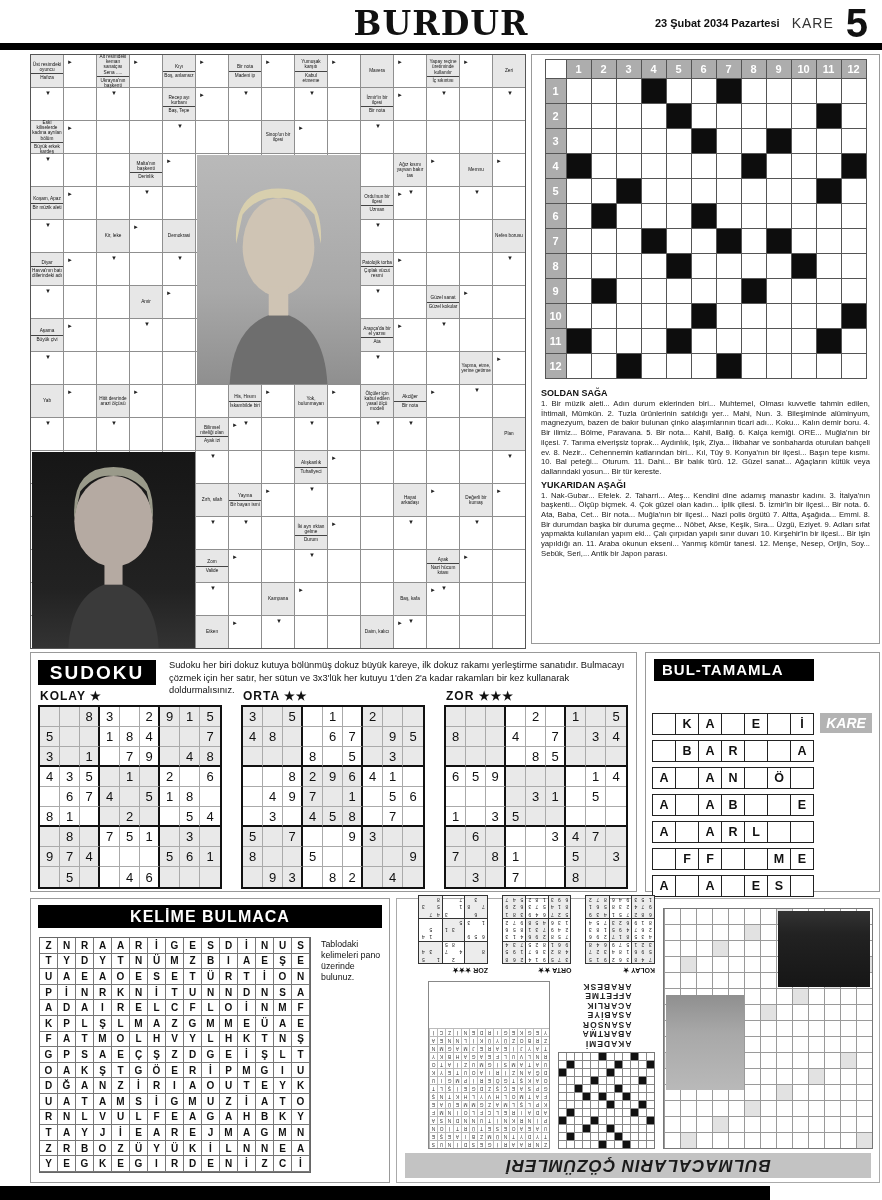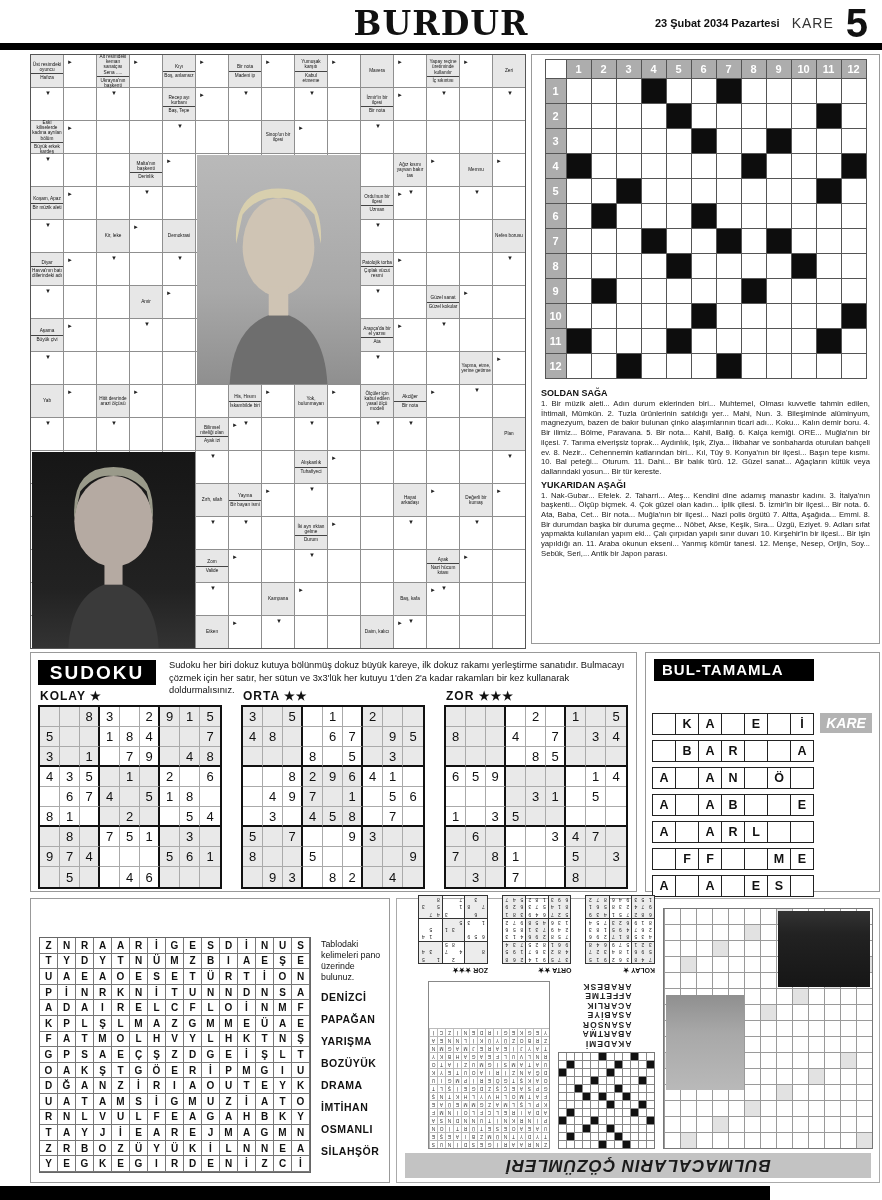--- a/index.html
+++ b/index.html
@@ -1117,20 +1117,21 @@
             <div class="bt-cell"></div>
           </div>
         </div>
       <div class="pano">
         <div class="pano-hdr">KARE</div>
       </div>
     </div>
   </div>
 
   <div class="kelime">
+    <div class="ttlbar">KELİME BULMACA</div>
     <div class="wgrid" id="wgrid">
         <div class="w-cell">Z</div>
         <div class="w-cell">N</div>
         <div class="w-cell">R</div>
         <div class="w-cell">A</div>
         <div class="w-cell">A</div>
         <div class="w-cell">R</div>
         <div class="w-cell">İ</div>
         <div class="w-cell">G</div>
         <div class="w-cell">E</div>
@@ -1346,30 +1347,20 @@
         <div class="w-cell">D</div>
         <div class="w-cell">E</div>
         <div class="w-cell">N</div>
         <div class="w-cell">İ</div>
         <div class="w-cell">Z</div>
         <div class="w-cell">C</div>
         <div class="w-cell">İ</div>
       </div>
     <div class="kel-side">
       <div class="kel-intro">Tablodaki kelimeleri pano üzerinde bulunuz.</div>
-      <div id="kel-words">
-          <div class="kel-word">DENİZCİ</div>
-          <div class="kel-word">PAPAĞAN</div>
-          <div class="kel-word">YARIŞMA</div>
-          <div class="kel-word">BOZÜYÜK</div>
-          <div class="kel-word">DRAMA</div>
-          <div class="kel-word">İMTİHAN</div>
-          <div class="kel-word">OSMANLI</div>
-          <div class="kel-word">SİLAHŞÖR</div>
-        </div>
     </div>
   </div>
 
   <div class="sol">
     <div class="rot">
       <div class="sol-banner">BULMACALARIN ÇÖZÜMLERİ</div>
       <div class="sol-body">
         <div class="sol-xword" id="sol-xword">
           <div class="sol-photoA photoB"></div>
           <div class="sol-photoB photoA"></div>

